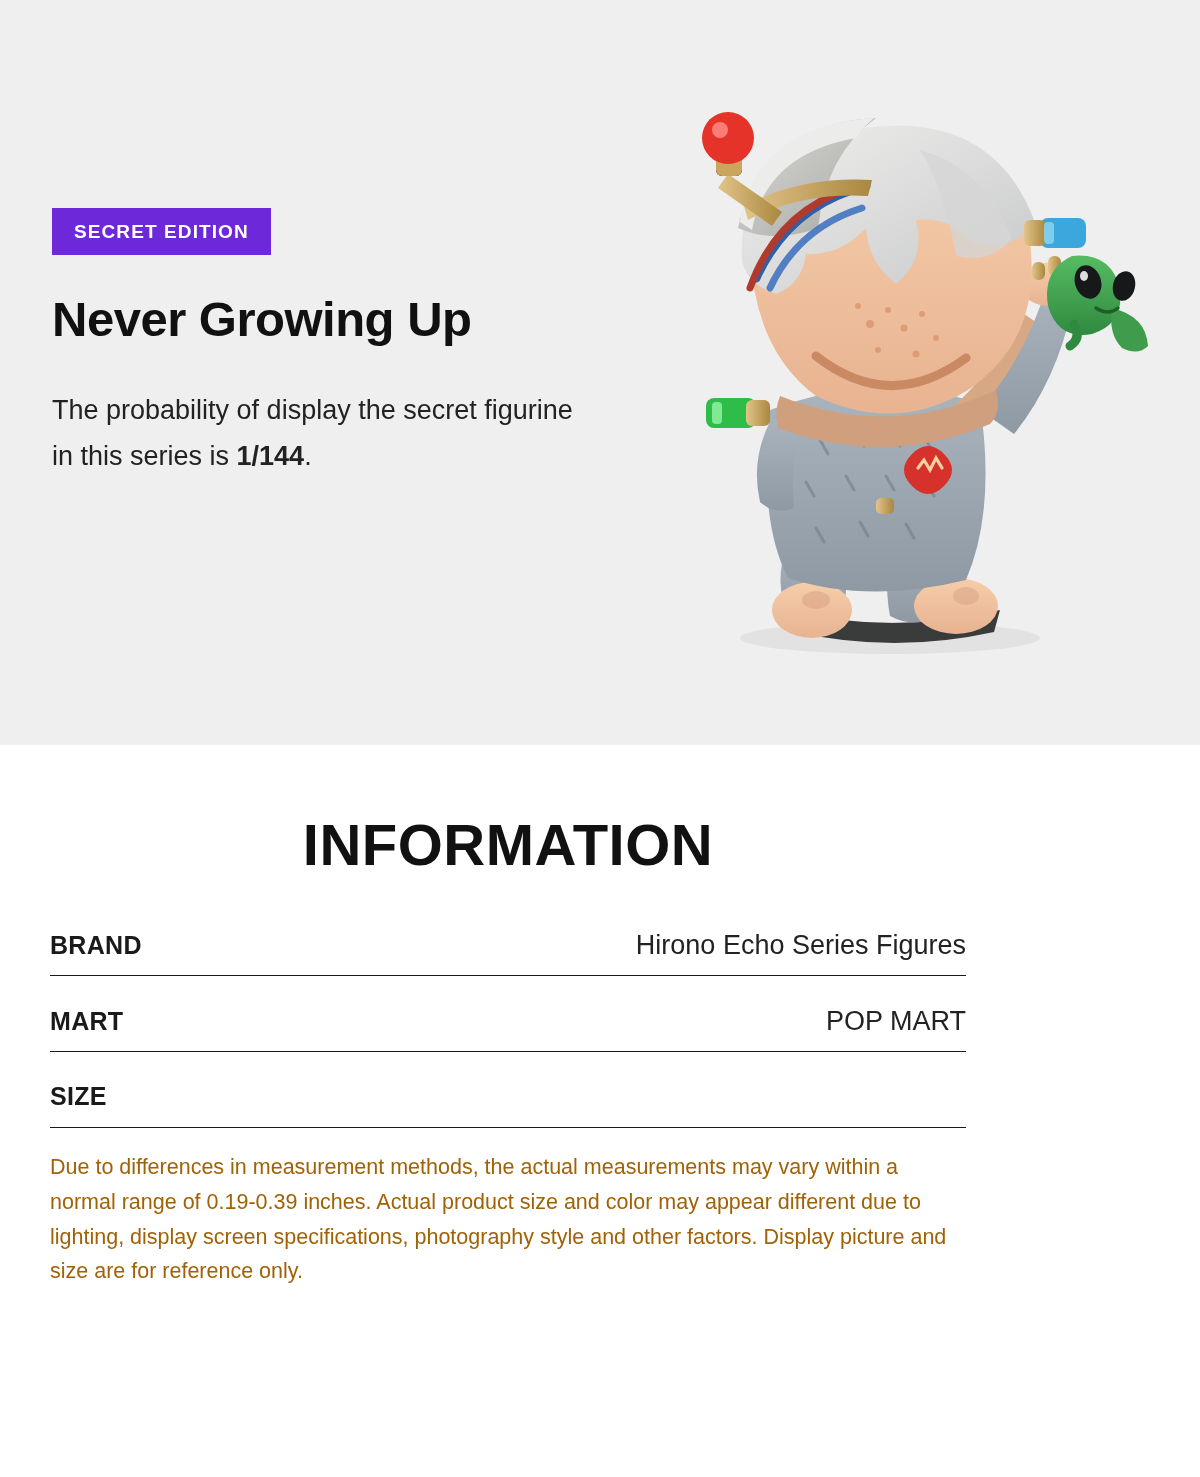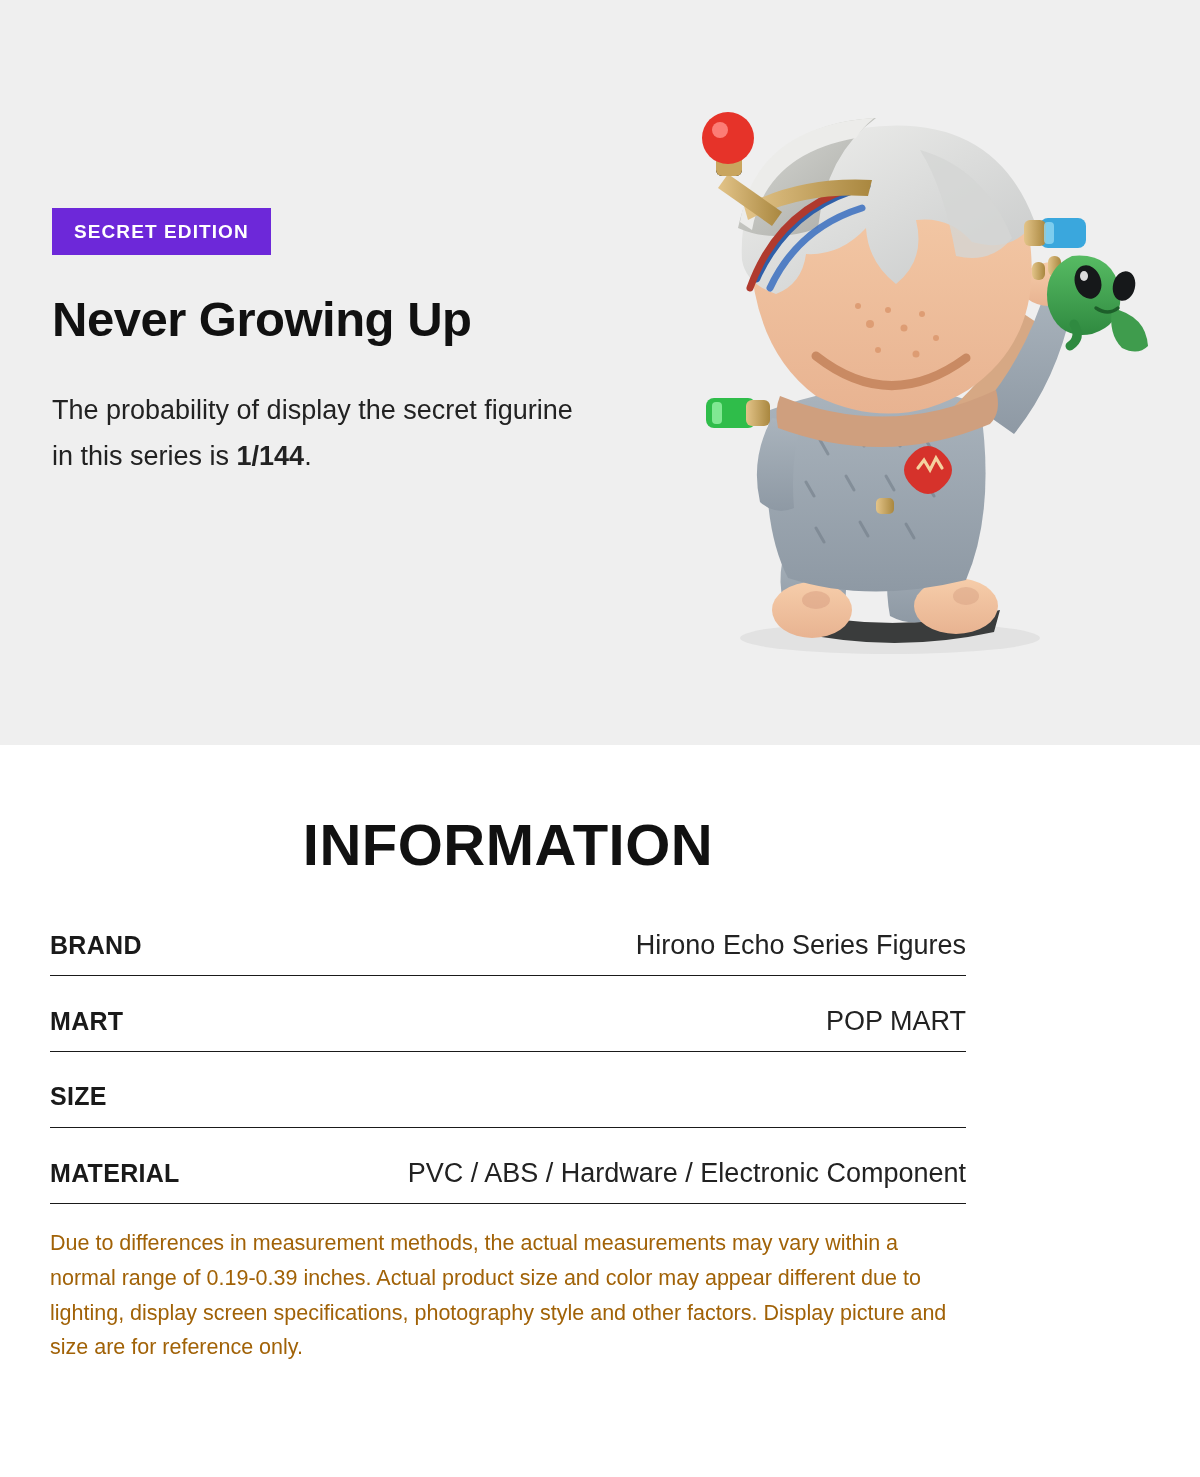--- a/index.html
+++ b/index.html
@@ -267,19 +267,15 @@
 
   <div class="spec-row">
     <div class="spec-label">MART</div>
     <div class="spec-value">POP MART</div>
   </div>
 
   <div class="spec-row">
     <div class="spec-label">SIZE</div>
   </div>
 
-  <div class="spec-row">
-    <div class="spec-label">MATERIAL</div>
-    <div class="spec-value">PVC / ABS / Hardware / Electronic Component</div>
-  </div>
 
   <p class="disclaimer">Due to differences in measurement methods, the actual measurements may vary within a normal range of 0.19-0.39 inches. Actual product size and color may appear different due to lighting, display screen specifications, photography style and other factors. Display picture and size are for reference only.</p>
 </section>
 
 </body></html>

